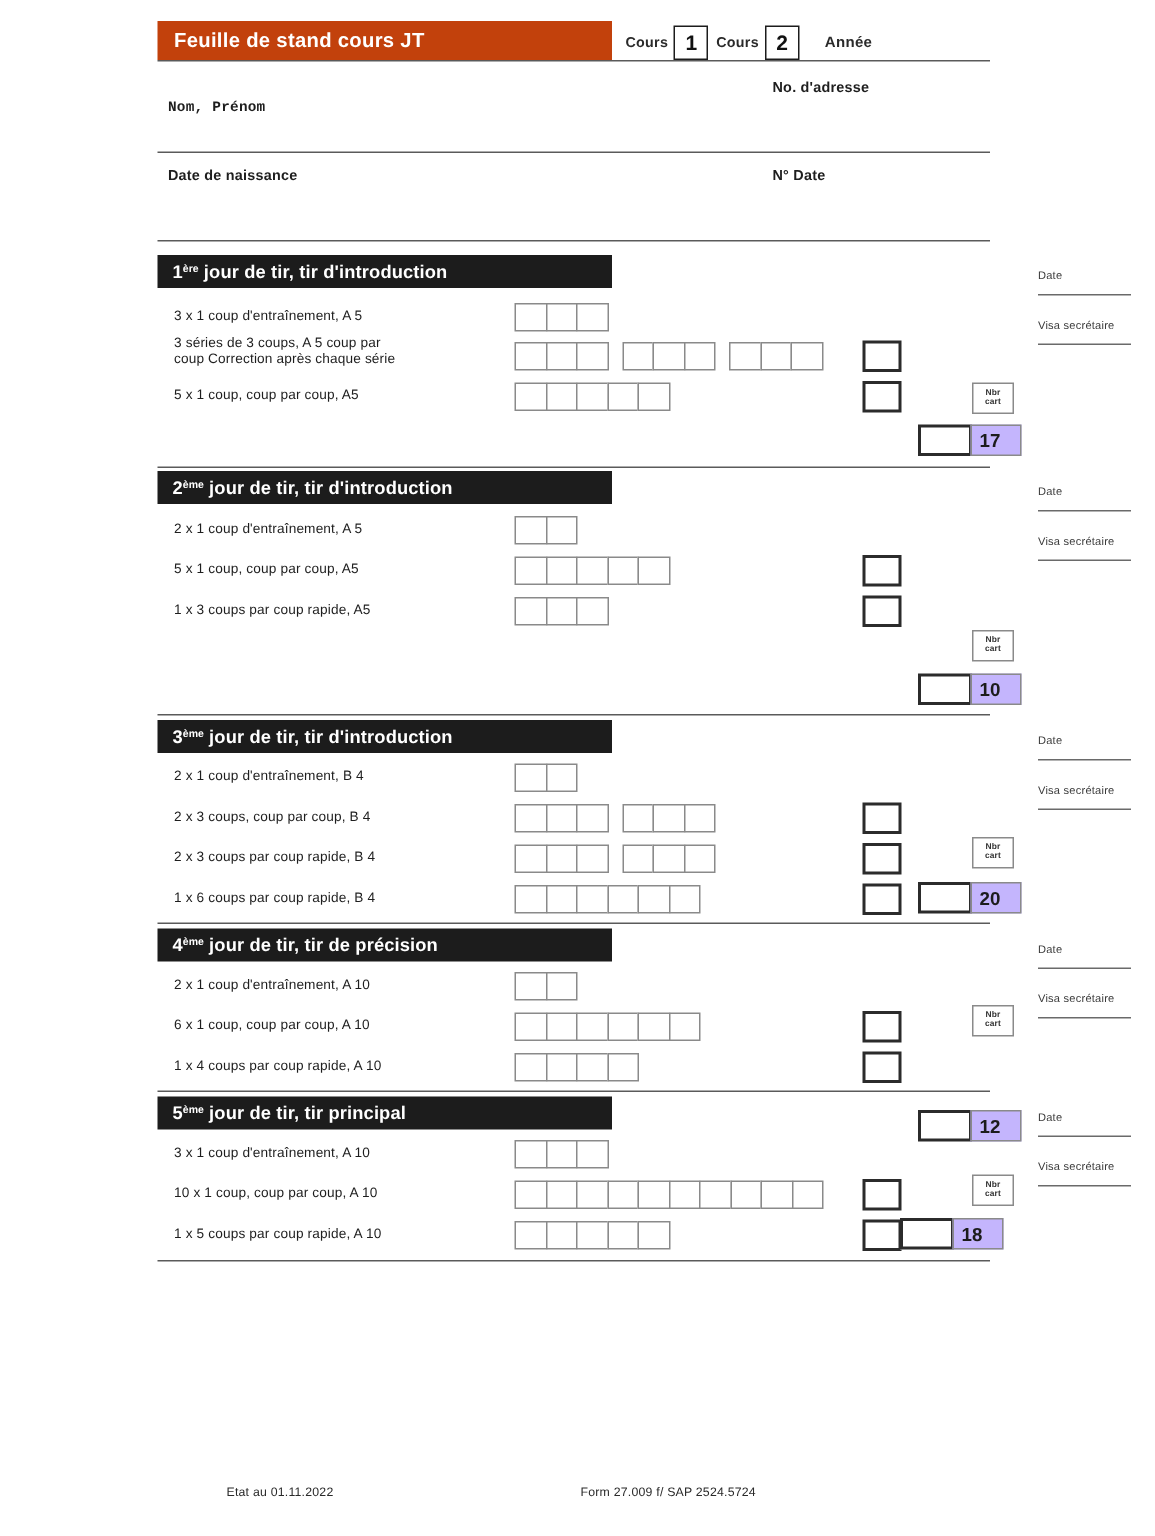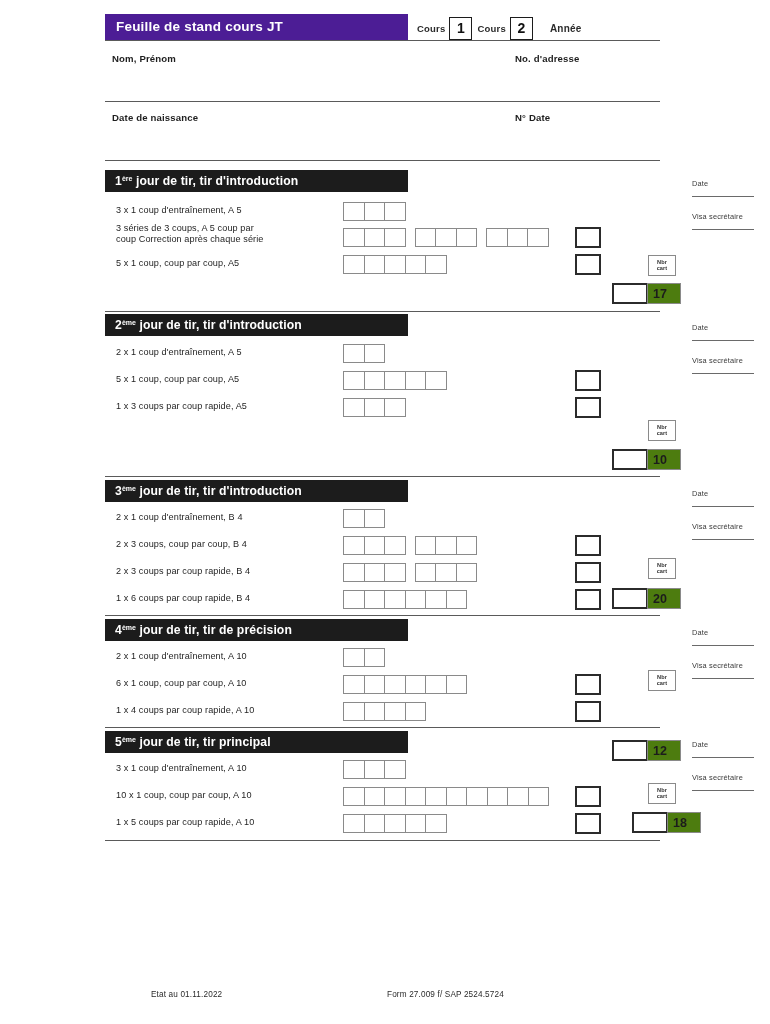--- a/index.html
+++ b/index.html
@@ -8,21 +8,21 @@
     font-family:"Liberation Sans","DejaVu Sans",sans-serif;
     color:#1a1a1a;
     -webkit-font-smoothing:antialiased;
   }
   .page{position:absolute;left:0;top:0;width:770px;height:1024px;}
 
   
   .hr{position:absolute;height:1px;background:#5a5a5a;}
 
   
-  #title-band{position:absolute;left:105px;top:14px;width:303px;height:26px;background:#4c1d95;}
+  #title-band{position:absolute;left:105px;top:14px;width:303px;height:26px;background:#c2410c;}
   #title-band .t{
     position:absolute;left:11px;top:5px;
     color:#ffffff;font-size:13.5px;font-weight:bold;letter-spacing:.2px;white-space:nowrap;
   }
   .cours-wrap{position:absolute;top:16px;height:24px;display:flex;align-items:center;}
   .cours-lbl{font-size:9.5px;font-weight:bold;color:#2a2a2a;letter-spacing:.2px;}
   .cours-box{
     width:21px;height:21px;border:1.6px solid #1c1c1c;margin:0 5px 0 4px;
     display:flex;align-items:center;justify-content:center;
     font-size:14px;font-weight:bold;color:#111;background:#fff;
@@ -61,21 +61,21 @@
     position:absolute;width:28px;height:21px;background:#fff;border:1px solid #8a8a8a;
     box-sizing:border-box;display:flex;flex-direction:column;
     align-items:center;justify-content:center;line-height:1.05;
   }
   .nbr span{font-size:5.6px;color:#333;font-weight:bold;letter-spacing:.1px;}
 
   
   .tot{position:absolute;display:flex;align-items:stretch;}
   .tot .empty{width:36px;height:21px;background:#fff;border:2px solid #2b2b2b;box-sizing:border-box;}
   .tot .val{
-    width:34px;height:21px;background:#4d7c0f;border:1px solid #8a8a8a;
+    width:34px;height:21px;background:#c4b5fd;border:1px solid #8a8a8a;
     box-sizing:border-box;margin-left:-1px;
     display:flex;align-items:center;justify-content:flex-start;
     padding-left:5px;font-size:12.5px;font-weight:bold;color:#1c1c1c;
   }
 
   
   .rlbl{position:absolute;font-size:7.4px;color:#3a3a3a;letter-spacing:.15px;white-space:nowrap;}
   .rline{position:absolute;height:1px;background:#6a6a6a;width:62px;}
 
   
@@ -93,21 +93,21 @@
   <div class="cours-wrap" style="left:417px;">
     <span class="cours-lbl">Cours</span>
     <span class="cours-box">1</span>
     <span class="cours-lbl">Cours</span>
     <span class="cours-box">2</span>
     <span class="annee-lbl">Année</span>
   </div>
 
   <div class="hr" style="left:105px;top:40px;width:555px;"></div>
 
-  <div class="fld" style="left:112px;top:53px;">Nom, Prénom</div>
+  <div class="fld" style="left:112px;top:66px;font-family:Liberation Mono, monospace;">Nom, Prénom</div>
   <div class="fld" style="left:515px;top:53px;">No. d'adresse</div>
 
   <div class="hr" style="left:105px;top:101px;width:555px;"></div>
 
   <div class="fld" style="left:112px;top:112px;">Date de naissance</div>
   <div class="fld" style="left:515px;top:112px;">N° Date</div>
 
   <div class="hr" style="left:105px;top:160px;width:555px;"></div>
 
   <div id="sections-host">
@@ -322,21 +322,21 @@
         <div class="cell"></div>
         <div class="cell"></div>
         <div class="cell"></div>
         <div class="cell"></div>
       </div>
       <div class="sbox" style="left: 575px; top: 813px;"></div>
       <div class="nbr" style="left: 648px; top: 783px;">
         <span>Nbr</span>
         <span>cart</span>
       </div>
-      <div class="tot" style="left: 632px; top: 812px;">
+      <div class="tot" style="left: 600px; top: 812px;">
         <div class="empty"></div>
         <div class="val">18</div>
       </div>
       <div class="rlbl" style="left: 692px; top: 740px;">Date</div>
       <div class="rline" style="left: 692px; top: 757px;"></div>
       <div class="rlbl" style="left: 692px; top: 773px;">Visa secrétaire</div>
       <div class="rline" style="left: 692px; top: 790px;"></div>
       <div class="hr" style="left: 105px; width: 555px; top: 840px;"></div>
     </div>
 

